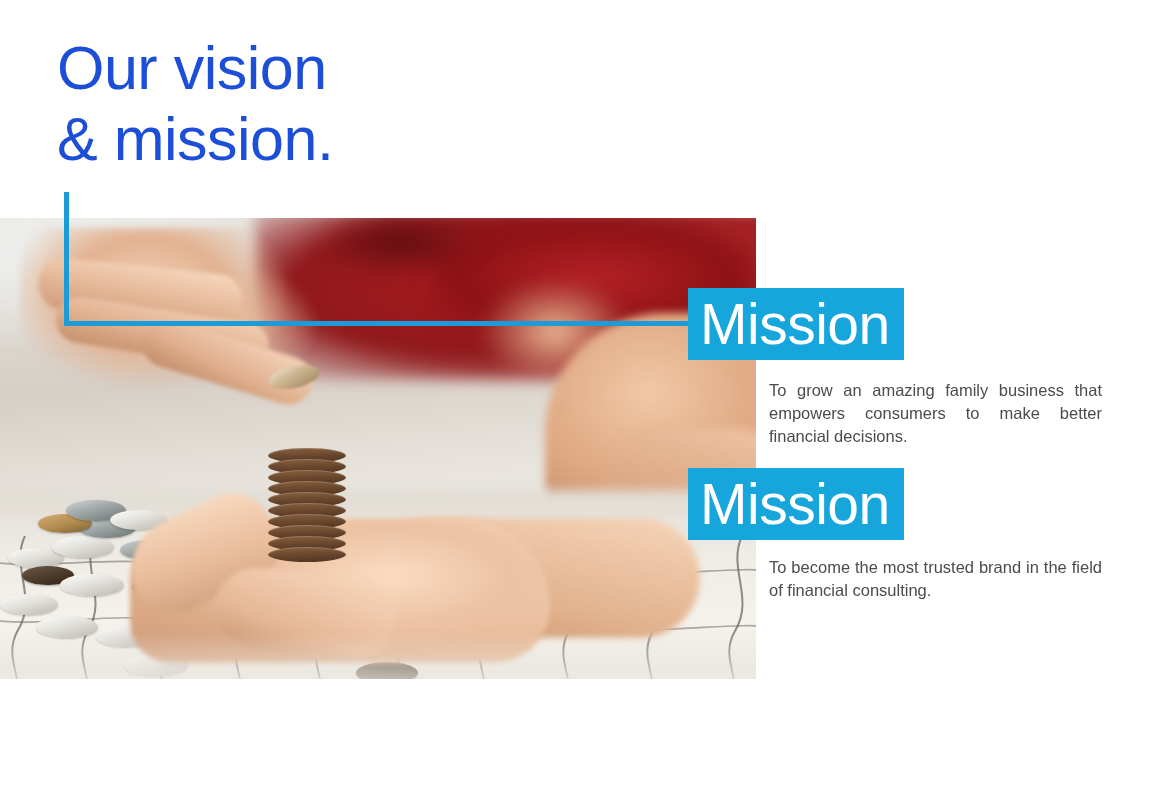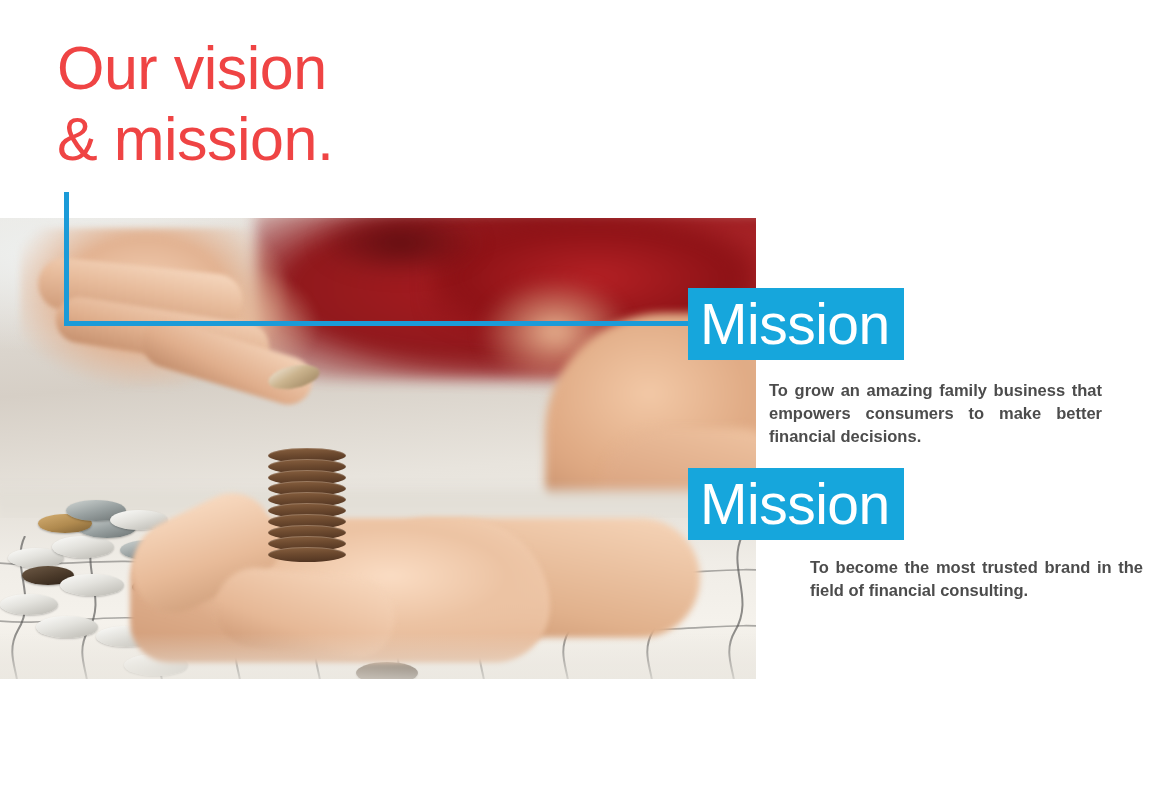--- a/index.html
+++ b/index.html
@@ -17,21 +17,21 @@
     background: #ffffff;
     overflow: hidden;
   }
 
   
   #title {
     position: absolute;
     left: 57px;
     top: 33px;
     width: 620px;
-    color: #ef4444;
+    color: #1d4ed8;
     font-size: 61px;
     line-height: 1.16;
     font-weight: 300;
     letter-spacing: -0.5px;
     white-space: pre-line;
   }
 
   
   #bracket-v {
     position: absolute;
@@ -261,24 +261,23 @@
 
   .body-text {
     position: absolute;
     left: 769px;
     width: 333px;
     color: #4C4C4C;
     font-size: 16.5px;
     line-height: 23px;
     text-align: justify;
     z-index: 8;
-    font-weight: bold;
   }
   #text-vision { top: 379px; }
-  #text-mission { top: 556px; margin-left: 41px; }
+  #text-mission { top: 556px; }
 </style>
 </head>
 <body>
 
 <div id="slide">
 
   <div id="title">Our vision
 &amp; mission.</div>
 
   <div id="bracket-v"></div>

